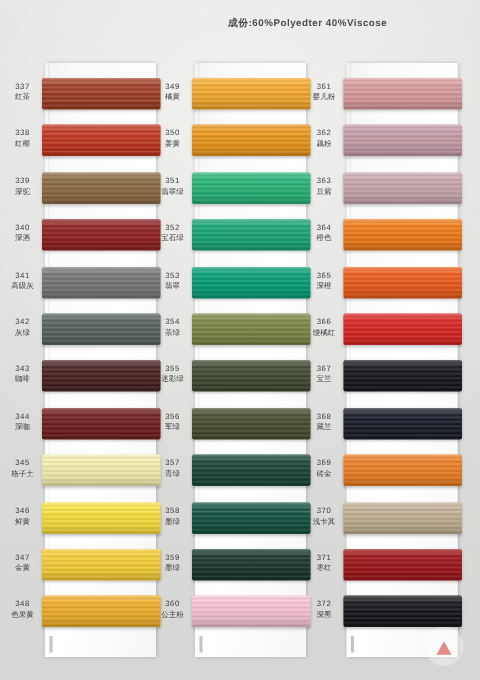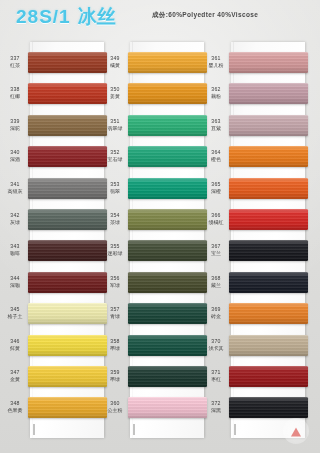--- a/index.html
+++ b/index.html
@@ -115,23 +115,20 @@
     border-bottom:9px solid #d8403a;
     opacity:.8;
   }
 </style>
 </head>
 <body>
 
 <div id="page">
 
   <div id="header">
-    <div id="title">
-      <span>28S/1</span><span class="cn">冰丝</span>
-    </div>
     <div id="composition">成份:60%Polyedter 40%Viscose</div>
   </div>
 
   <div class="column" id="col-1">
     <div class="card"></div>
     <div class="notch"></div>
   <div class="swatch" style="top: 10px; background: rgb(158, 59, 34);"></div>
       <div class="label" style="top: 13px;">
         <span class="code">337</span>
         <span class="name">红茶</span>

